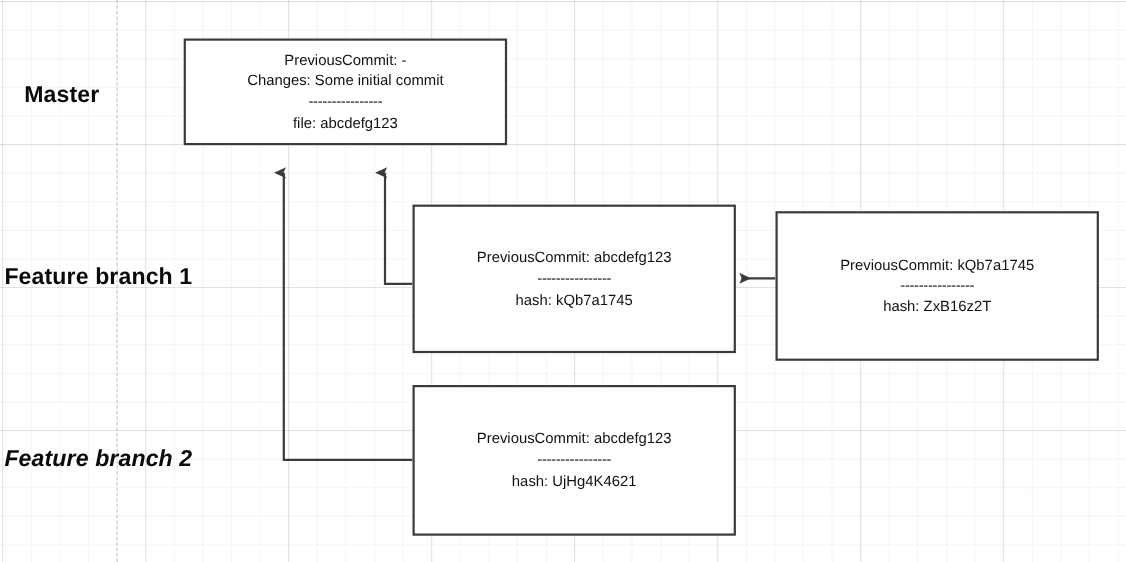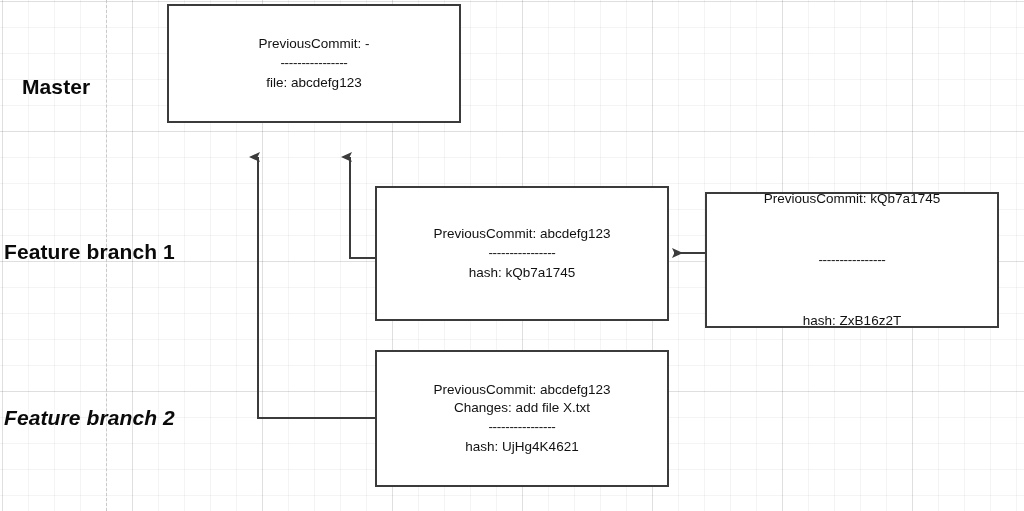--- a/index.html
+++ b/index.html
@@ -104,38 +104,38 @@
       </marker>
       <marker id="arrow-left" markerWidth="12" markerHeight="12" refX="9" refY="5" orient="auto" markerUnits="userSpaceOnUse">
         <path d="M 0 5 L 11 0 L 8.6 5 L 11 10 Z" fill="#3b3b3b"></path>
       </marker>
     </defs>
     <path class="edge-path" id="edge-0" marker-end="url(#arrow-up)" d="M 375 258 L 350 258 L 350 157" style="stroke: rgb(59, 59, 59);"></path>
     <path class="edge-path" id="edge-1" marker-end="url(#arrow-up)" d="M 375 418 L 258 418 L 258 157" style="stroke: rgb(59, 59, 59);"></path>
     <path class="edge-path" id="edge-2" marker-end="url(#arrow-left)" d="M 705 253 L 674 253" style="stroke: rgb(59, 59, 59);"></path>
   </svg>
 
-  <div class="commit-box" id="node-0" style="left: 167px; top: 4px; width: 294px; height: 119px; border-color: rgb(59, 59, 59); background: rgb(255, 255, 255);">
+  <div class="commit-box" id="node-0" style="left: 167px; top: 35px; width: 294px; height: 97px; border-color: rgb(59, 59, 59); background: rgb(255, 255, 255);">
     <span class="line">PreviousCommit: -</span>
+    <span class="line">Changes: Some initial commit</span>
     <span class="sep">----------------</span>
     <span class="line">file: abcdefg123</span>
   </div>
 
   <div class="commit-box" id="node-1" style="left: 375px; top: 186px; width: 294px; height: 135px; border-color: rgb(59, 59, 59); background: rgb(255, 255, 255);">
     <span class="line">PreviousCommit: abcdefg123</span>
     <span class="sep">----------------</span>
     <span class="line">hash: kQb7a1745</span>
   </div>
 
-  <div class="commit-box" id="node-2" style="left: 705px; top: 192px; width: 294px; height: 136px; border-color: rgb(59, 59, 59); background: rgb(255, 255, 255); gap: 42px;">
+  <div class="commit-box" id="node-2" style="left: 705px; top: 192px; width: 294px; height: 136px; border-color: rgb(59, 59, 59); background: rgb(255, 255, 255);">
     <span class="line">PreviousCommit: kQb7a1745</span>
     <span class="sep">----------------</span>
     <span class="line">hash: ZxB16z2T</span>
   </div>
 
   <div class="commit-box" id="node-3" style="left: 375px; top: 350px; width: 294px; height: 137px; border-color: rgb(59, 59, 59); background: rgb(255, 255, 255);">
     <span class="line">PreviousCommit: abcdefg123</span>
-    <span class="line">Changes: add file X.txt</span>
     <span class="sep">----------------</span>
     <span class="line">hash: UjHg4K4621</span>
   </div>
 
 </div>
 
 </body></html>

